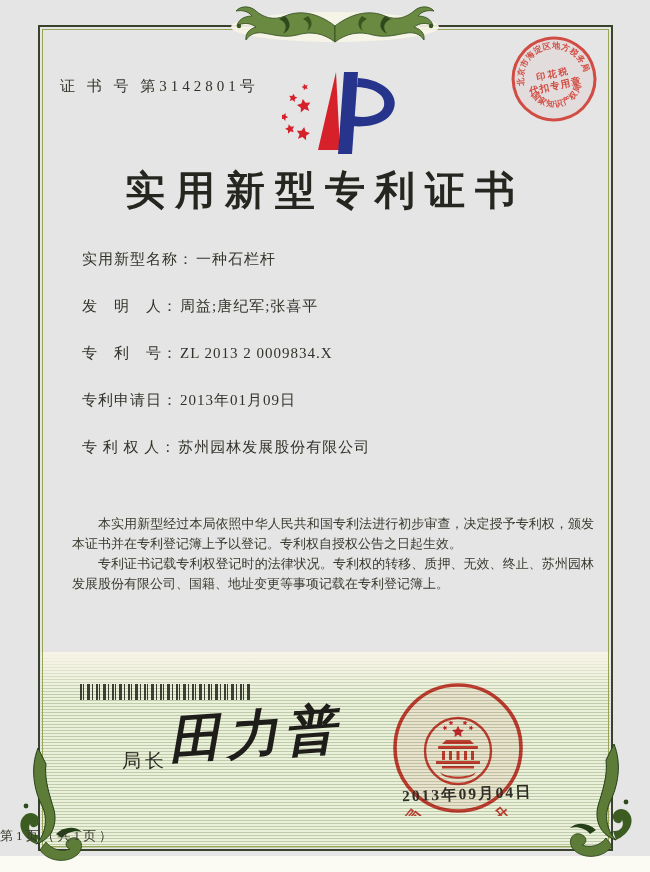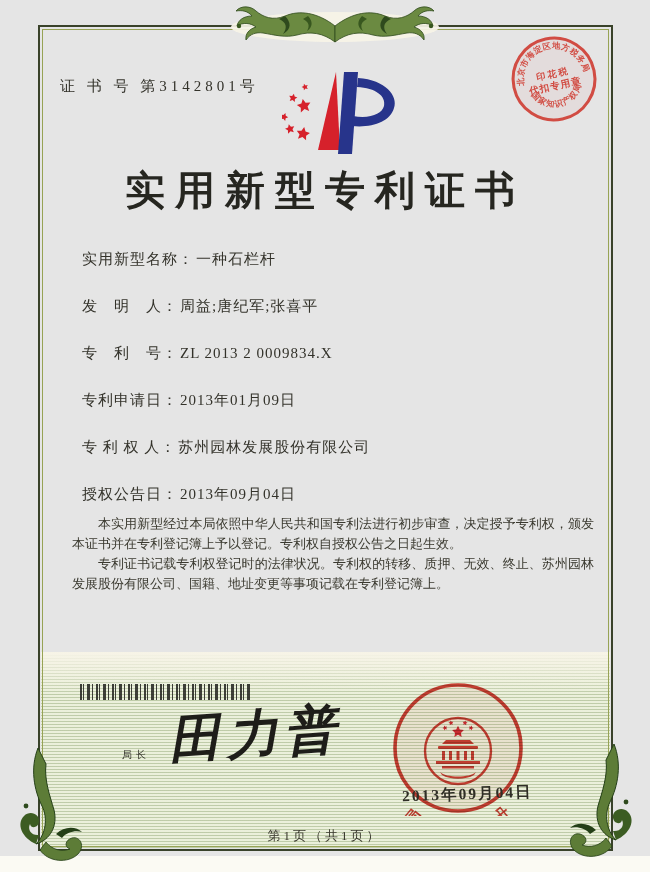--- a/index.html
+++ b/index.html
@@ -26,33 +26,33 @@
     font-size:40px;font-weight:700;letter-spacing:10px;color:#262620;z-index:4;}
   .field{position:absolute;left:82px;right:60px;font-size:15px;letter-spacing:1px;color:#33322a;z-index:4;white-space:nowrap;}
   .flabel{margin-right:2px;}
   .paras{position:absolute;left:72px;right:56px;top:514px;z-index:4;}
   .paras p{margin:0;text-indent:2em;font-size:13px;line-height:20px;text-align:justify;color:#3a392f;}
   .barcode{
     position:absolute;left:80px;top:684px;width:170px;height:16px;z-index:4;
     background:repeating-linear-gradient(90deg,#20201c 0 2px,rgba(0,0,0,0) 2px 3px,#20201c 3px 4px,rgba(0,0,0,0) 4px 7px,#20201c 7px 10px,rgba(0,0,0,0) 10px 12px,#20201c 12px 13px,rgba(0,0,0,0) 13px 16px);
     opacity:.85;
   }
-  .director{position:absolute;left:122px;top:748px;font-size:10px;letter-spacing:4px;color:#2c2b24;z-index:4;}
+  .director{position:absolute;left:122px;top:748px;font-size:19px;letter-spacing:4px;color:#2c2b24;z-index:4;}
   .signature{
     position:absolute;left:168px;top:700px;font-size:52px;font-weight:700;font-style:italic;
     transform:rotate(-4deg);color:#1e1d19;z-index:4;letter-spacing:6px;
   }
   .seal{position:absolute;left:390px;top:680px;width:136px;height:136px;z-index:5;mix-blend-mode:multiply;opacity:.95;}
   .seal-date{
     position:absolute;left:402px;top:784px;font-size:15.5px;font-weight:700;letter-spacing:2px;
     color:#2f2e26;z-index:6;transform:rotate(-2deg);
   }
   .tax-stamp{position:absolute;left:509px;top:34px;width:90px;height:90px;z-index:4;opacity:.88;transform:rotate(-12deg);}
   .logo{position:absolute;left:282px;top:70px;width:122px;height:86px;z-index:4;}
-  .footer{position:absolute;left:0;right:0;top:827px;text-align:center;font-size:13px;letter-spacing:3px;color:#3a392e;z-index:4;}
+  .footer{position:absolute;left:0;right:0;top:827px;font-size:13px;letter-spacing:3px;color:#3a392e;z-index:4;}
   .orn{position:absolute;z-index:3;}
   .orn-top{left:225px;top:2px;width:220px;height:46px;}
   .orn-bl{left:12px;top:746px;width:100px;height:118px;}
   .orn-br{left:540px;top:738px;width:100px;height:126px;transform:scaleX(-1);}
 </style>
 </head>
 <body>
 
 <div class="page">
 
@@ -134,23 +134,20 @@
   </div>
   <div class="field" style="top:344px">
     <span class="flabel">专　利　号：</span><span class="fvalue">ZL 2013 2 0009834.X</span>
   </div>
   <div class="field" style="top:391px">
     <span class="flabel">专利申请日：</span><span class="fvalue">2013年01月09日</span>
   </div>
   <div class="field" style="top:438px">
     <span class="flabel">专 利 权 人：</span><span class="fvalue">苏州园林发展股份有限公司</span>
   </div>
-  <div class="field" style="top:485px">
-    <span class="flabel">授权公告日：</span><span class="fvalue">2013年09月04日</span>
-  </div>
 
   <div class="paras">
     <p>本实用新型经过本局依照中华人民共和国专利法进行初步审查，决定授予专利权，颁发本证书并在专利登记簿上予以登记。专利权自授权公告之日起生效。</p>
     <p>专利证书记载专利权登记时的法律状况。专利权的转移、质押、无效、终止、苏州园林发展股份有限公司、国籍、地址变更等事项记载在专利登记簿上。</p>
   </div>
 
   <div class="barcode"></div>
 
   <div class="director">局长</div>
   <div class="signature">田力普</div>

